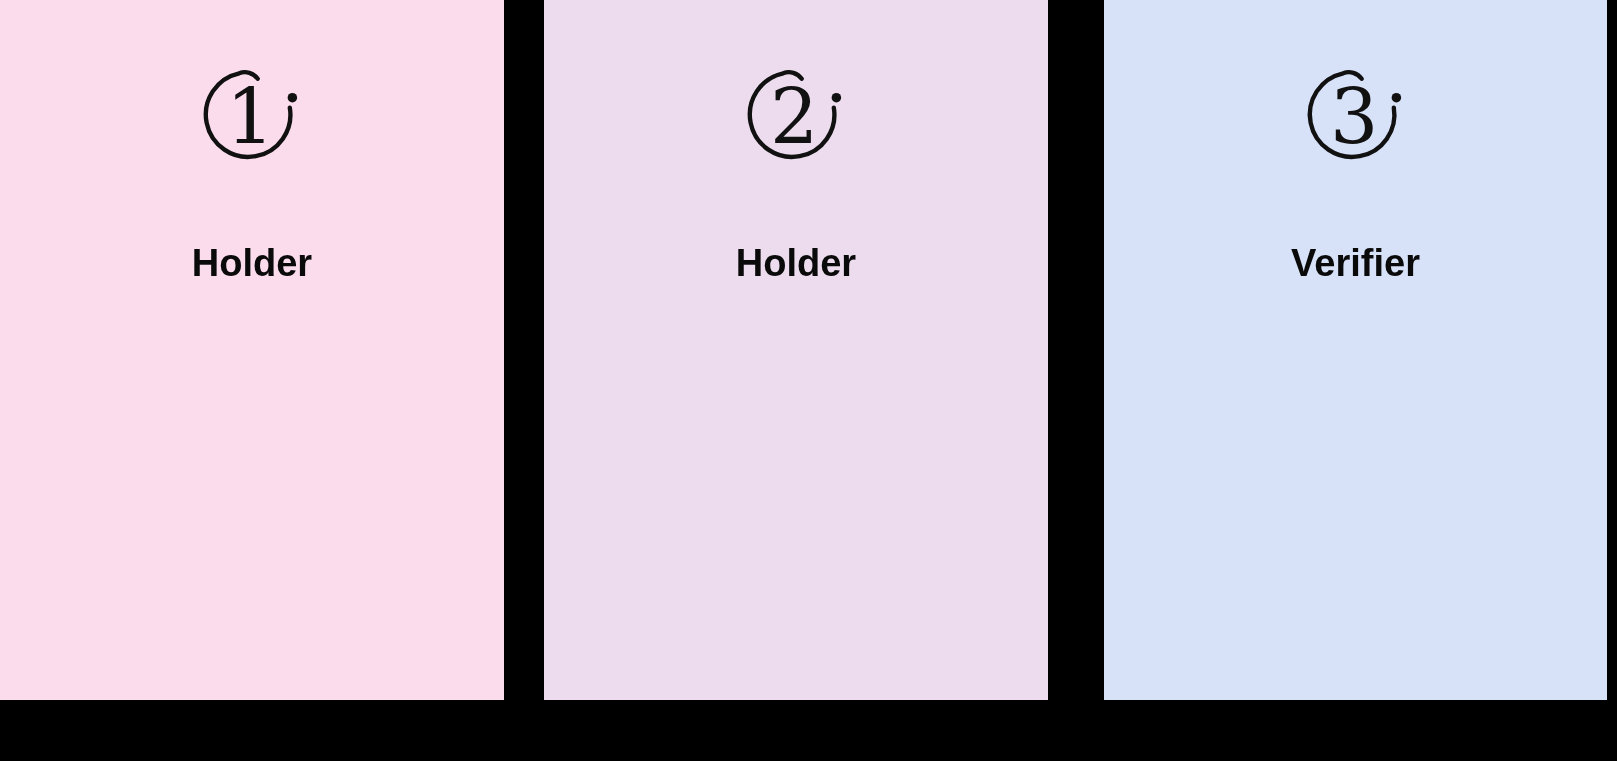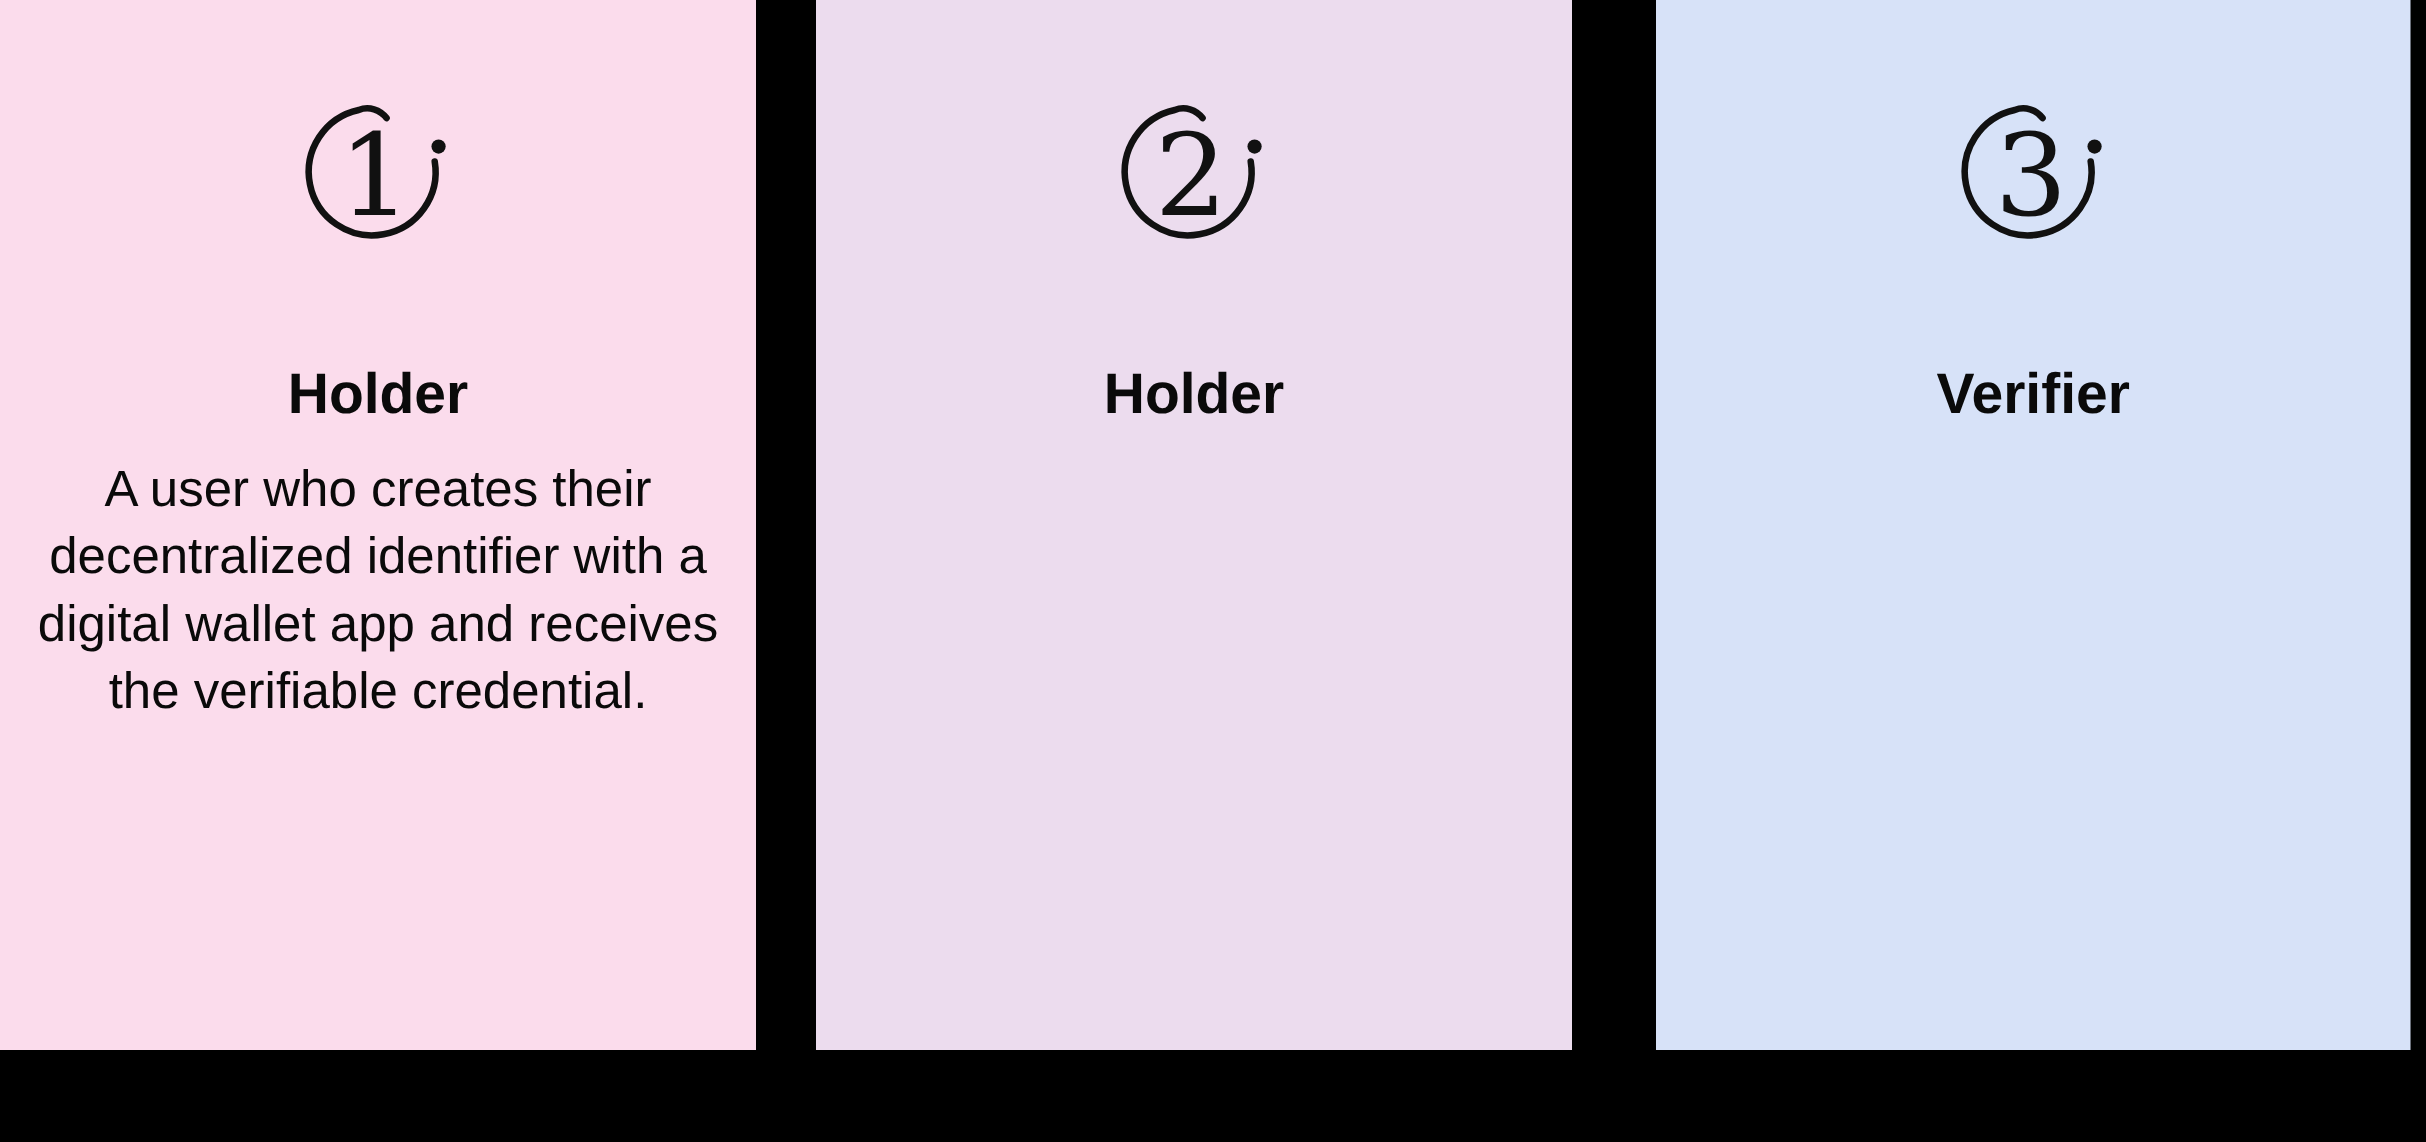--- a/index.html
+++ b/index.html
@@ -63,24 +63,20 @@
 
   <div class="card c1" style="background: rgb(251, 220, 236);">
     <div class="icon-wrap">
       <svg viewBox="0 0 120 120">
         <path d="M 66 26 C 61.5 20, 53.5 17.5, 46.5 20.3 A 44.5 44.5 0 1 0 99.8 56.5" fill="none" stroke="#111" stroke-width="4.6" stroke-linecap="round"></path>
         <circle cx="102.5" cy="46" r="5" fill="#111"></circle>
         <text class="icon-number" x="58" y="94" text-anchor="middle" fill="#111">1</text>
       </svg>
     </div>
     <h2 class="card-title">Holder</h2>
-    <p class="card-desc">A user who creates their
-decentralized identifier with a
-digital wallet app and receives
-the verifiable credential.</p>
   </div>
 
   <div class="card c2" style="background: rgb(236, 220, 238);">
     <div class="icon-wrap">
       <svg viewBox="0 0 120 120">
         <path d="M 66 26 C 61.5 20, 53.5 17.5, 46.5 20.3 A 44.5 44.5 0 1 0 99.8 56.5" fill="none" stroke="#111" stroke-width="4.6" stroke-linecap="round"></path>
         <circle cx="102.5" cy="46" r="5" fill="#111"></circle>
         <text class="icon-number" x="58" y="94" text-anchor="middle" fill="#111">2</text>
       </svg>
     </div>

